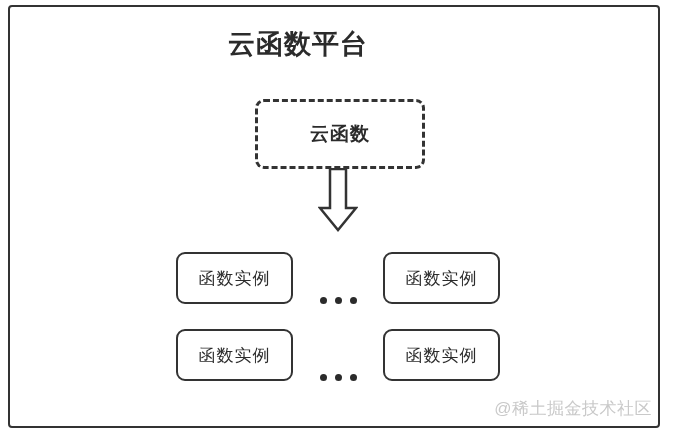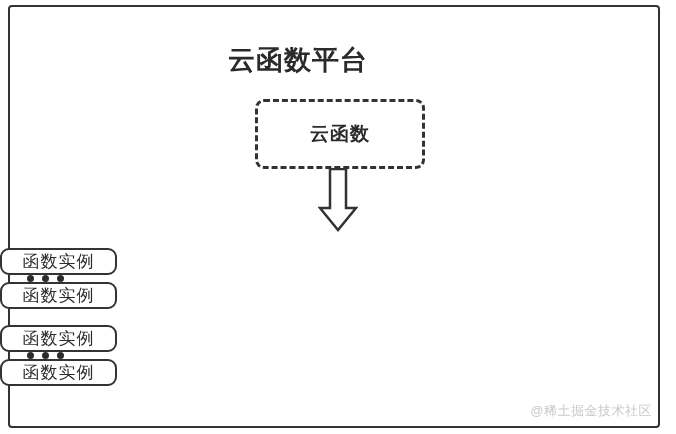--- a/index.html
+++ b/index.html
@@ -30,21 +30,21 @@
     box-sizing: border-box;
     border: 2.5px solid #333333;
     border-radius: 4px;
     background: #ffffff;
   }
 
   
   .platform-title {
     position: absolute;
     left: 0;
-    top: 44px;
+    top: 28px;
     width: 596px;
     text-align: center;
     font-size: 27px;
     font-weight: bold;
     color: #2b2b2b;
     letter-spacing: 1px;
     line-height: 1.2;
   }
 
   
@@ -78,23 +78,22 @@
     height: 64px;
   }
 
   
   .instance-row {
     position: absolute;
     left: 0;
     width: 676px;
     height: 52px;
     display: flex;
-    align-items: flex-start;
+    align-items: flex-end;
     justify-content: center;
-    flex-direction: column;
   }
   .row-1 { top: 252px; }
   .row-2 { top: 329px; }
 
   .instance-box {
     width: 117px;
     height: 52px;
     box-sizing: border-box;
     border: 2.5px solid #333333;
     border-radius: 9px;
@@ -122,21 +121,21 @@
     height: 7px;
     border-radius: 50%;
     background: #2b2b2b;
   }
 
   
   .watermark {
     position: absolute;
     right: 24px;
     bottom: 14px;
-    font-size: 13px;
+    font-size: 17px;
     color: #c9c9c9;
     letter-spacing: 0.5px;
     user-select: none;
   }
 </style>
 </head>
 <body>
 
 <div id="canvas">
 

